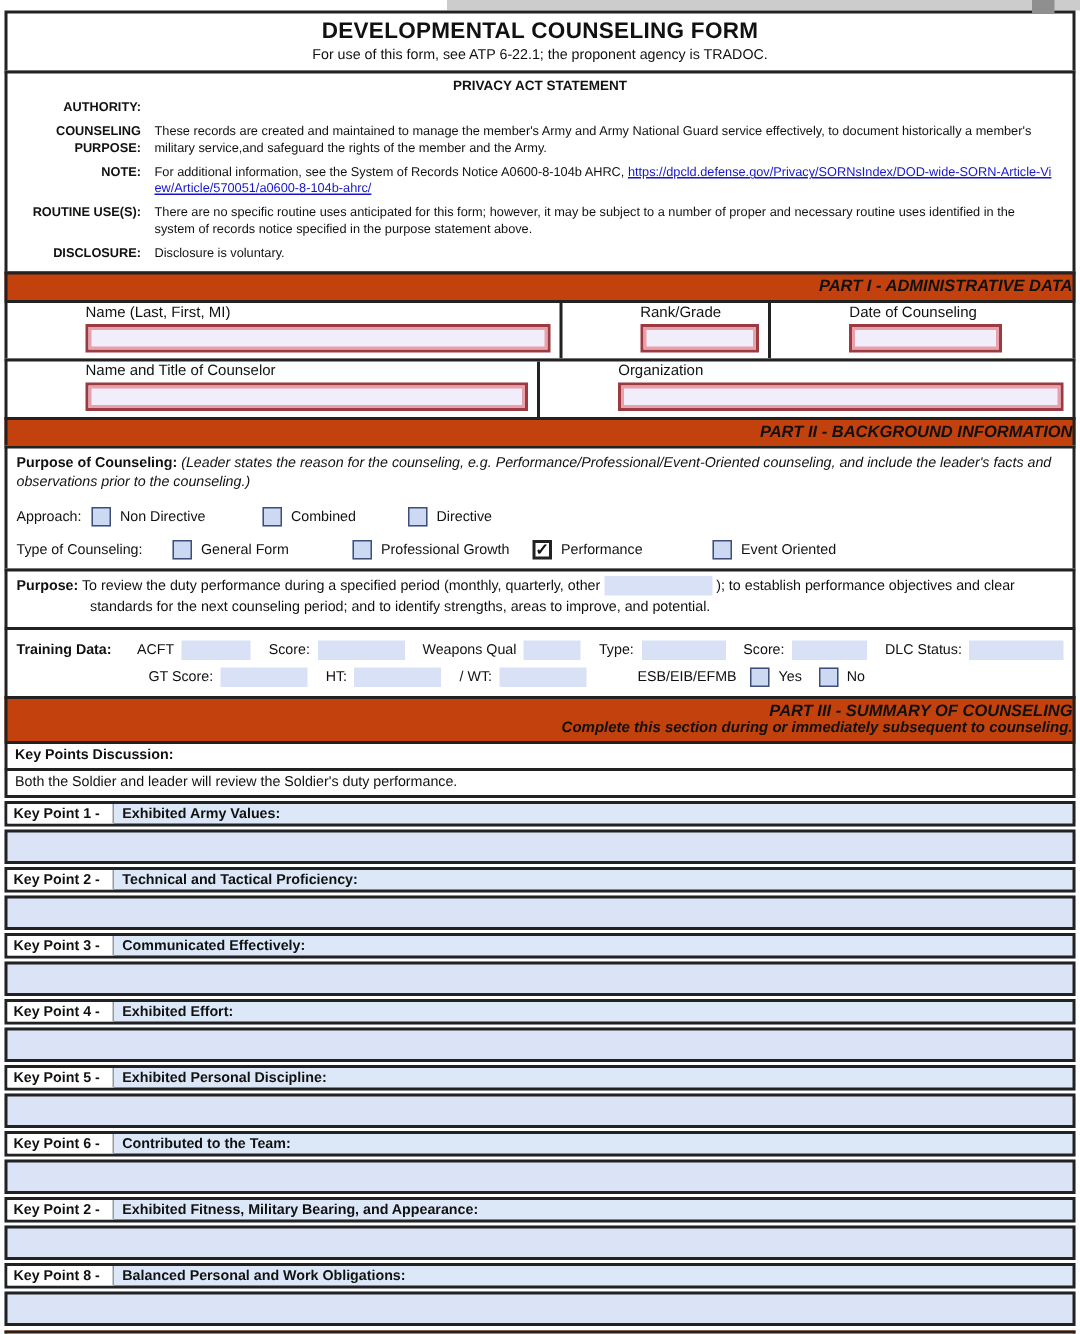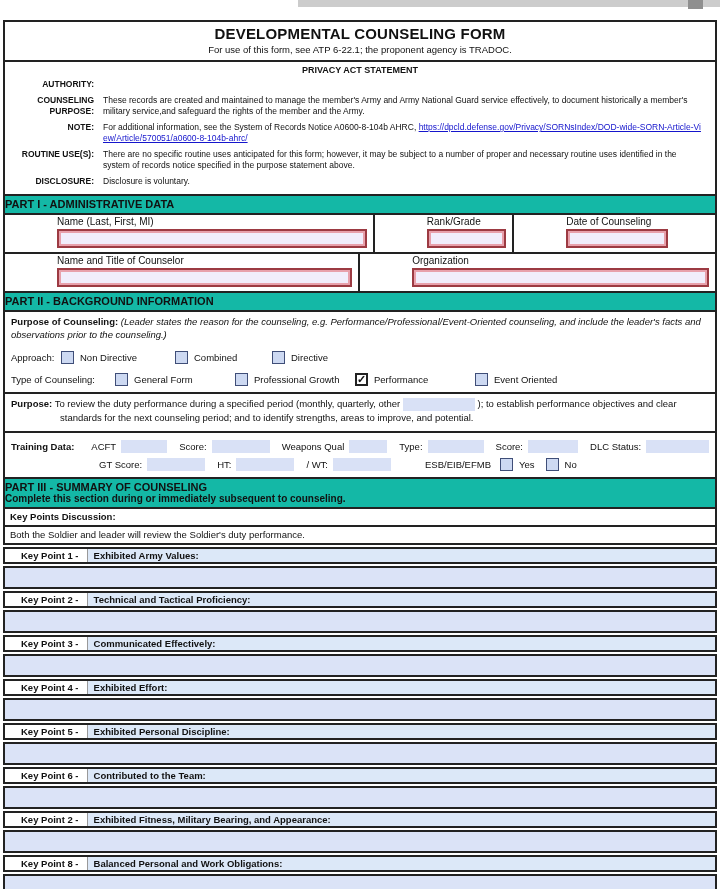--- a/index.html
+++ b/index.html
@@ -7,34 +7,34 @@
   body {
     width:720px; height:889px; overflow:hidden; background:#ffffff;
     font-family:"Liberation Sans", sans-serif; color:#111;
   }
   .top-strip { position:relative; height:7px; background:#fff; }
   .strip-bar { position:absolute; left:298px; right:0; top:0; height:7px; background:#cccccc; }
   .strip-square { position:absolute; left:688px; top:0; width:15px; height:9px; background:#8f8f8f; z-index:2; }
 
   .form { margin:0 3px; }
   .sec { border:2px solid #222; margin-top:-2px; background:#fff; position:relative; }
-  .sec:first-child { margin-top:13px; }
+  .sec:first-child { margin-top:0; }
 
   .title-box { text-align:center; padding:3px 0 5px; }
   .form-title { font-size:15px; font-weight:bold; letter-spacing:.2px; }
   .form-subtitle { font-size:9.5px; margin-top:2px; }
 
   .privacy-box { padding:2px 6px 2px; }
   .privacy-title { text-align:center; font-weight:bold; font-size:9px; margin:1px 0 4px; }
   .privacy-row { display:flex; margin-bottom:5px; }
   .privacy-label { width:92px; min-width:92px; text-align:right; font-weight:bold; font-size:8.5px; padding-right:9px; line-height:1.3; }
   .privacy-text { font-size:8.5px; line-height:1.3; padding-right:4px; }
   .link { color:#1515cc; text-decoration:underline; word-break:break-all; cursor:pointer; }
 
-  .section-bar { background:#14b8a6; text-align:left; font-weight:bold; font-size:11px; padding:2px 0 3px; }
+  .section-bar { background:#c2410c; text-align:right; font-weight:bold; font-size:11px; padding:2px 0 3px;font-style:italic; }
   .section-bar .sub { font-size:10px; }
 
   .admin-row { display:flex; }
   .admin-cell { padding:1px 5px 6px; border-right:2px solid #222;margin-left:47px; }
   .admin-cell:last-child { border-right:none; }
   .cell-label { font-size:10px; }
   .red-input {
     height:15px; margin:4px 3px 0 2px;
     background:#f1edfb; border:2px solid #e8a0ab;
     box-shadow:0 0 0 2px #9c3a42;
@@ -66,21 +66,21 @@
   .blue-input { display:inline-block; background:#d9e1f6; height:13px; vertical-align:middle; }
   .inline-blue { width:72px; }
 
   .training-box { padding:2px 6px 6px; font-size:9.5px; }
   .t-row { display:flex; align-items:center; margin-top:5px; }
   .t-label { margin-right:5px; white-space:nowrap; }
   .t-gap { margin-left:12px; }
 
   .kp-disc { border:2px solid #222; margin-top:-2px; padding:2px 5px 3px; font-size:9.5px; background:#fff; }
   .kp-header { display:flex; align-items:stretch; border:2px solid #222; margin-top:2px; background:#dce8f8; }
-  .kp-num { background:#fff; padding:1px 8px 1px 16px; font-weight:bold; font-size:9.5px; border-right:1px solid #999; white-space:nowrap; }
+  .kp-num { background:#fff; padding:1px 8px 1px 4px; font-weight:bold; font-size:9.5px; border-right:1px solid #999; white-space:nowrap; }
   .kp-title { font-weight:bold; font-size:9.5px; padding:1px 6px; }
   .kp-area { border:2px solid #222; margin-top:2px; height:23px; background:#dbe3f7; }
 
   .other-bar { margin-top:3px; }
 </style>
 </head>
 <body>
 
 <div class="top-strip">
   <div class="strip-bar"></div>

